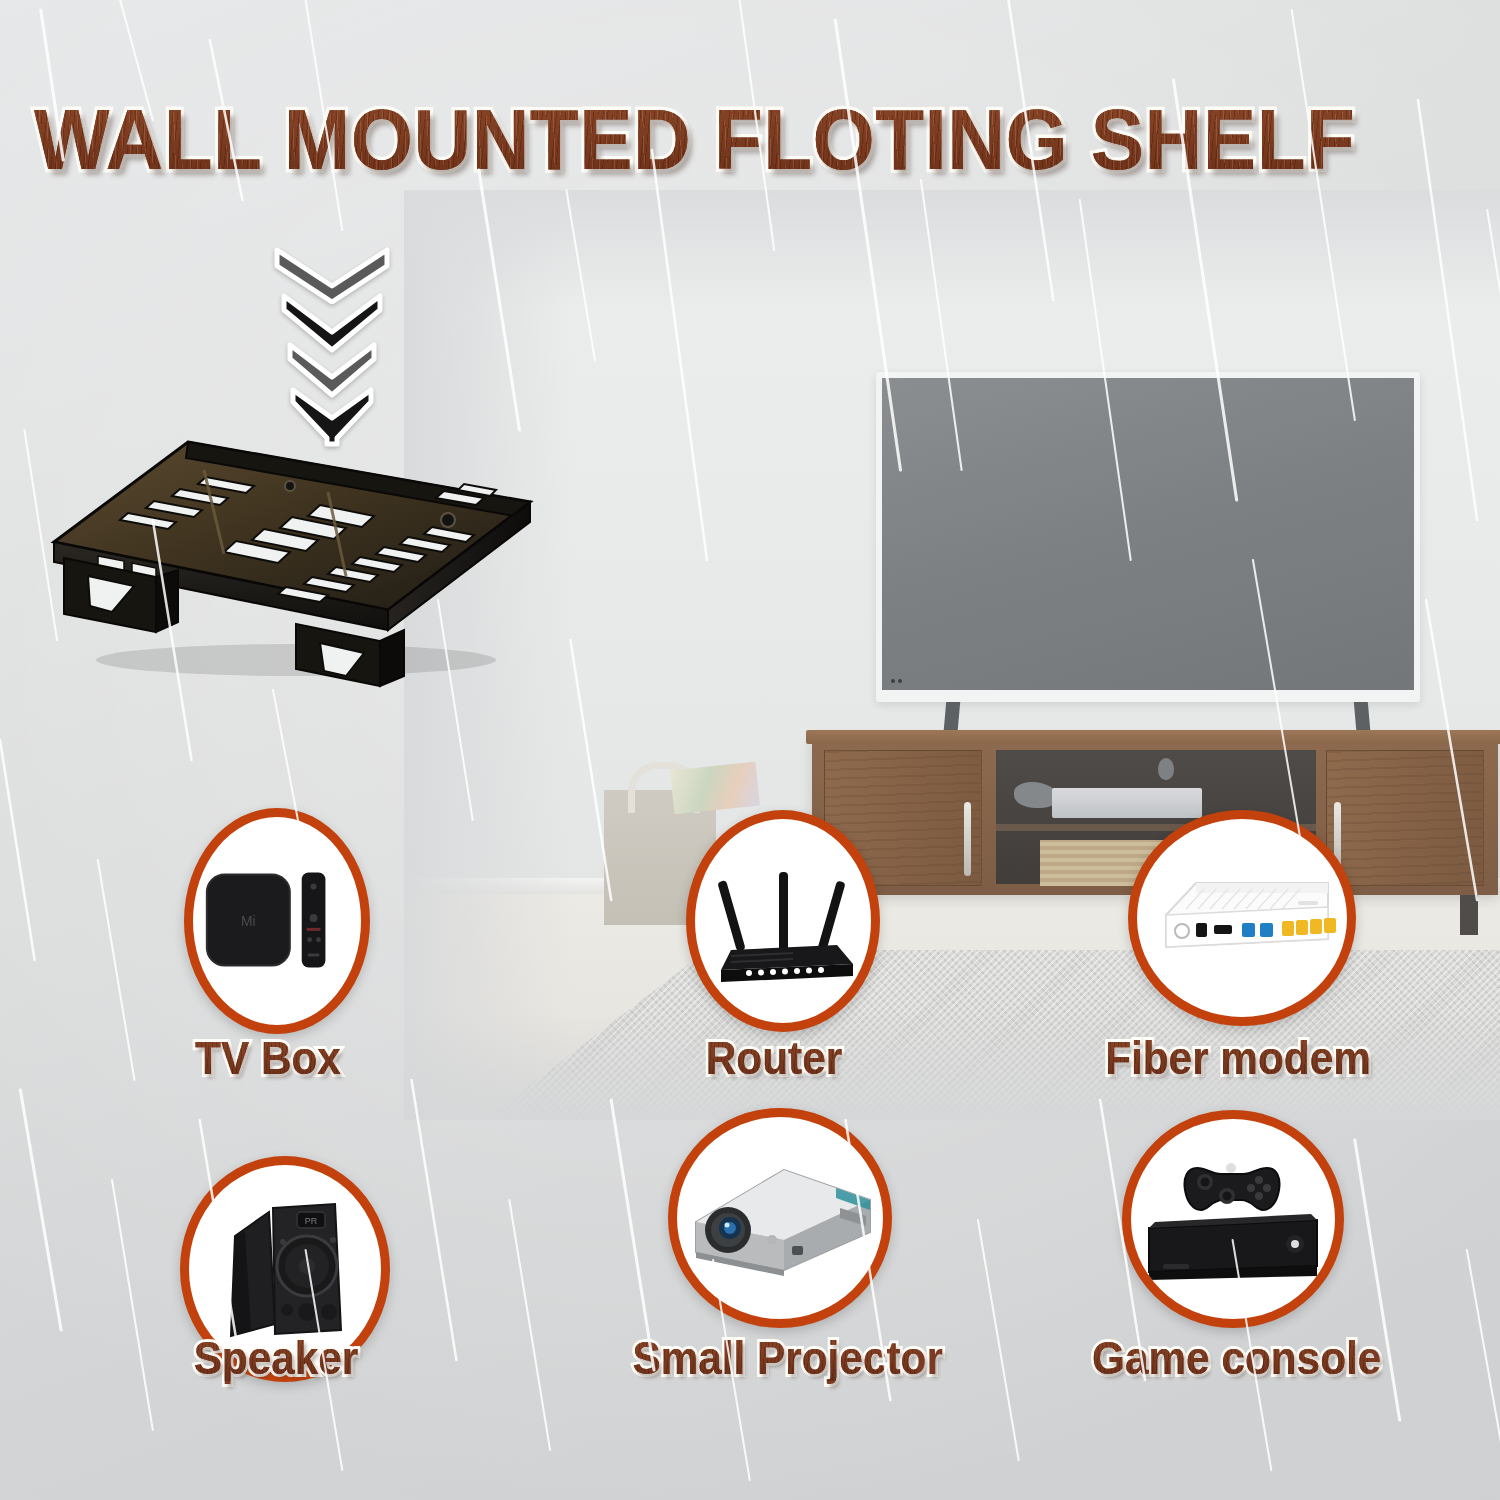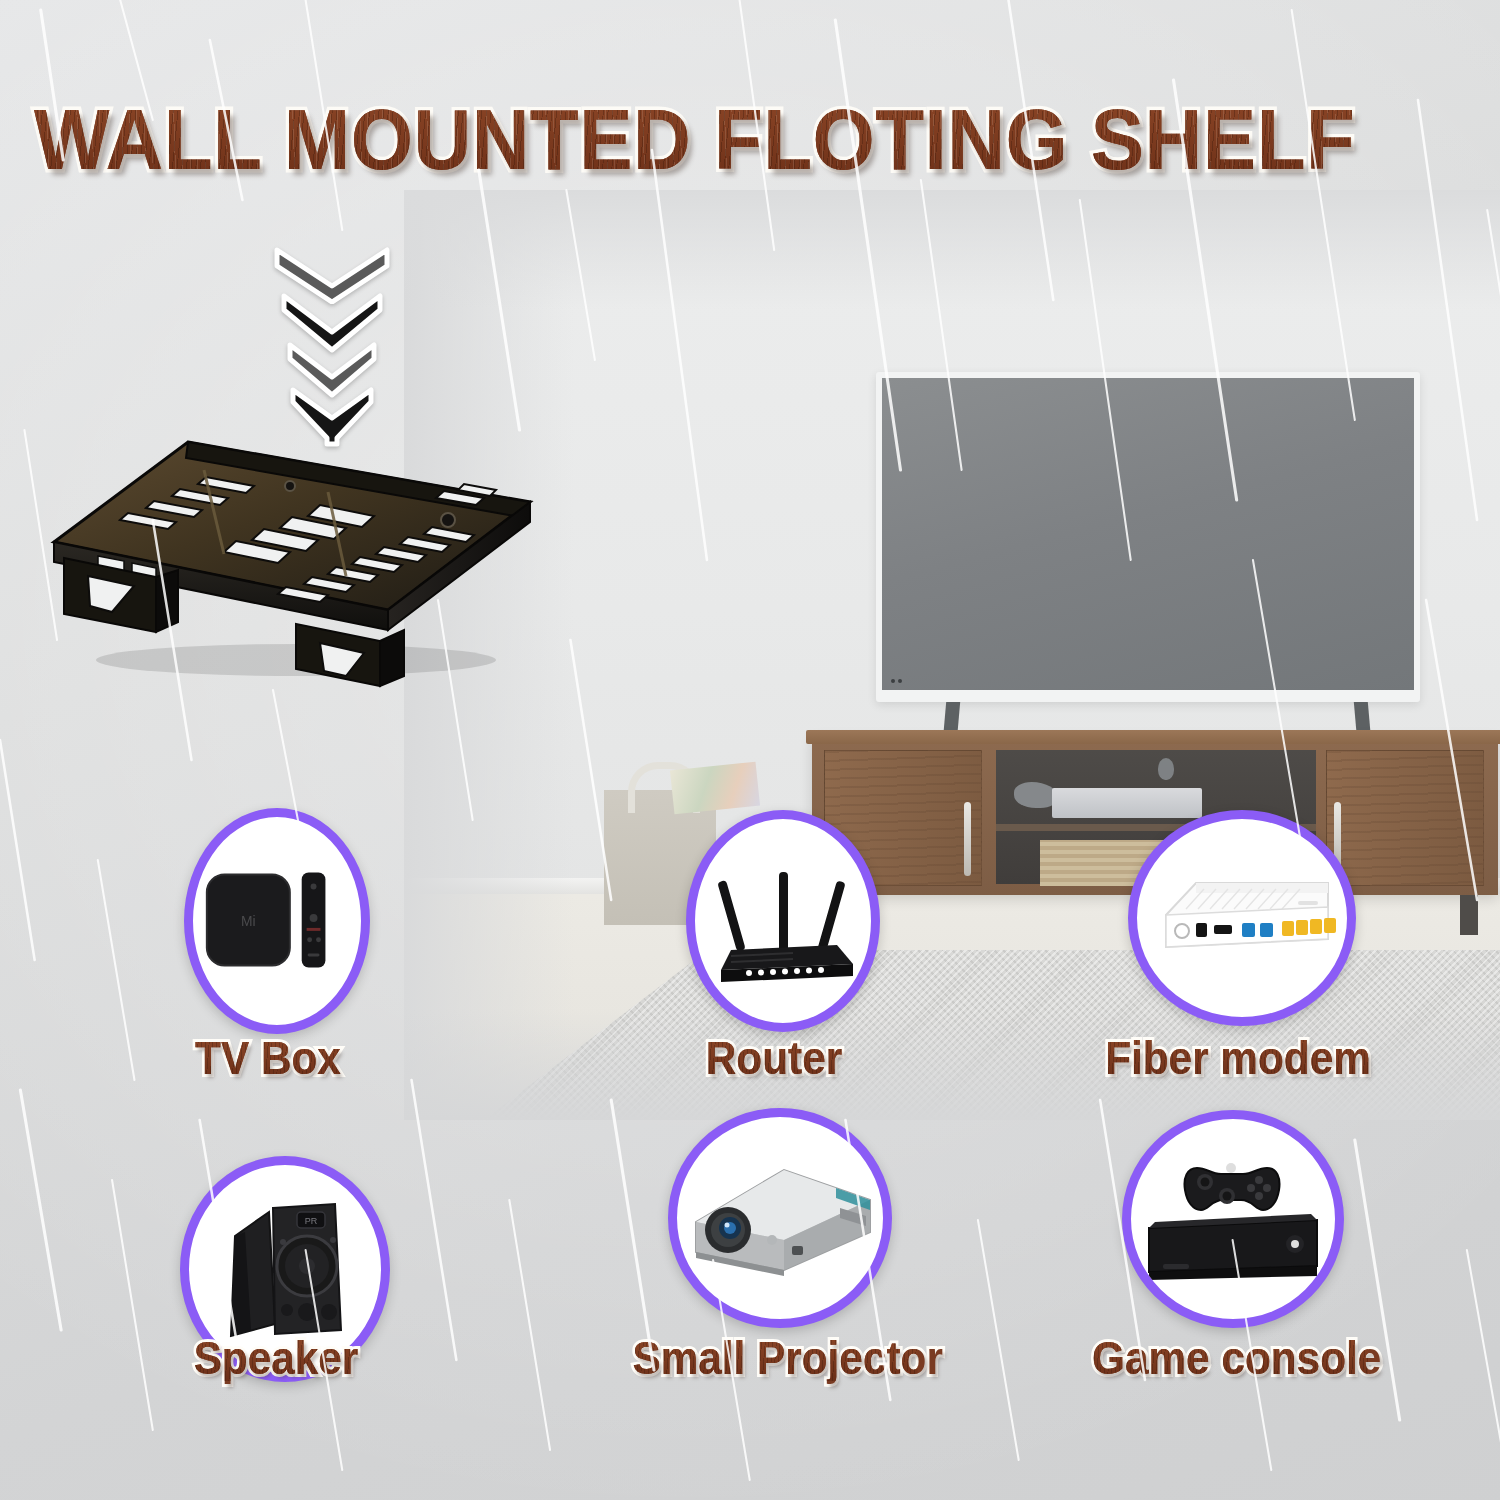--- a/index.html
+++ b/index.html
@@ -126,21 +126,21 @@
   .arrows{position:absolute;left:268px;top:246px;width:128px;height:200px;}
   .arrow{position:absolute;left:50%;transform:translateX(-50%);}
   .arrow svg{display:block;filter:drop-shadow(0 2px 2px rgba(0,0,0,.22));}
 
   
   .shelf{position:absolute;left:28px;top:424px;width:520px;height:265px;}
 
   
   .circ{
     position:absolute;border-radius:50%;
-    background:#ffffff;border:9px solid #8b5cf6;
+    background:#ffffff;border:9px solid #c2410c;
     box-shadow:0 4px 12px rgba(0,0,0,.18);
     display:flex;align-items:center;justify-content:center;
     overflow:hidden;
   }
   .caption{
     position:absolute;text-align:center;white-space:nowrap;
     font-weight:bold;font-size:46px;line-height:1;
     font-stretch:condensed;transform:scaleX(.92);
     color:#7a3b22;
     -webkit-text-stroke:6px #fffdf8;paint-order:stroke fill;

